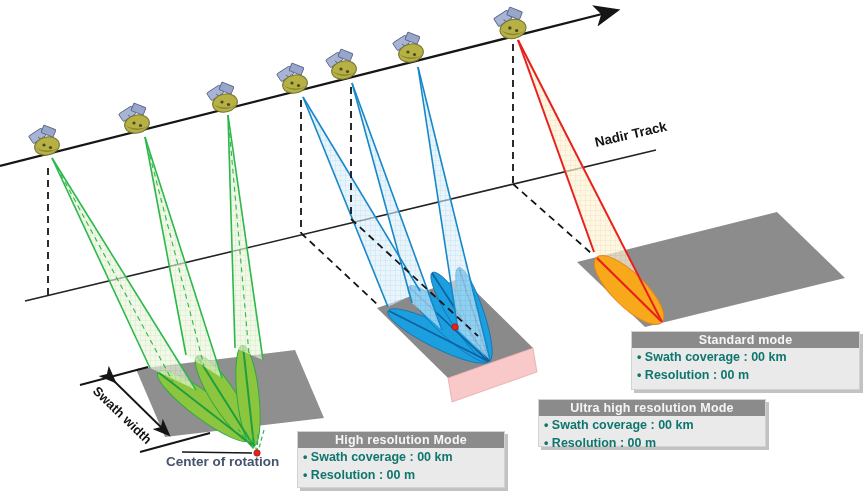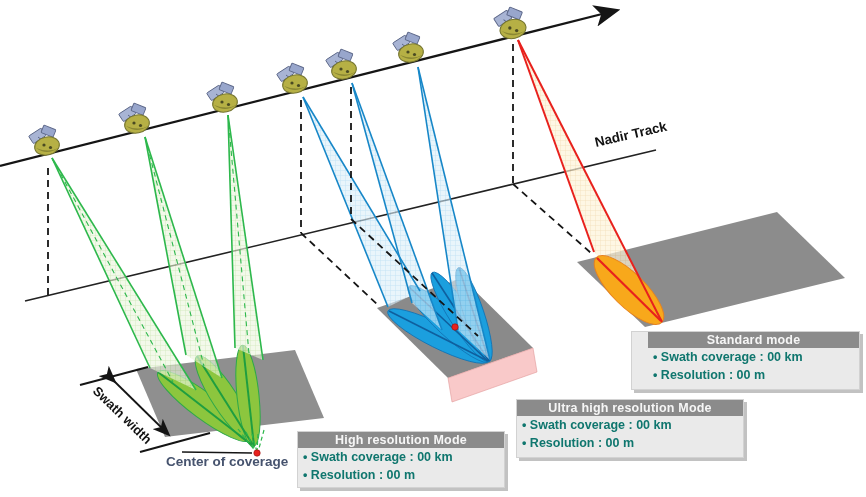--- a/index.html
+++ b/index.html
@@ -172,33 +172,33 @@
     <use href="#sat" transform="translate(47,146)"></use>
     <use href="#sat" transform="translate(137,124)"></use>
     <use href="#sat" transform="translate(225,103)"></use>
     <use href="#sat" transform="translate(295,84)"></use>
     <use href="#sat" transform="translate(344,70)"></use>
     <use href="#sat" transform="translate(411,53)"></use>
     <use href="#sat" transform="translate(513,29) scale(1.05)"></use>
   </g>
 </svg>
 
-<div class="cor-label">Center of coverage</div>
+<div class="cor-label">Center of rotation</div>
 
 <div class="mode-box" style="left:297px; top:431px; width:208px; height:57px;">
   <div class="hdr">High resolution Mode</div>
   <div class="line">• Swath coverage : 00 km</div>
   <div class="line">• Resolution : 00 m</div>
 </div>
 
-<div class="mode-box" style="left:516px; top:399px; width:228px; height:59px;">
+<div class="mode-box" style="left:538px; top:399px; width:228px; height:48px;">
   <div class="hdr">Ultra high resolution Mode</div>
   <div class="line">• Swath coverage : 00 km</div>
   <div class="line">• Resolution : 00 m</div>
 </div>
 
-<div class="mode-box" style="left:631px; top:331px; width:229px; height:59px;padding-left:16px;">
+<div class="mode-box" style="left:631px; top:331px; width:229px; height:59px;">
   <div class="hdr">Standard mode</div>
   <div class="line">• Swath coverage : 00 km</div>
   <div class="line">• Resolution : 00 m</div>
 </div>
 
 </div>
 
 </body></html>

